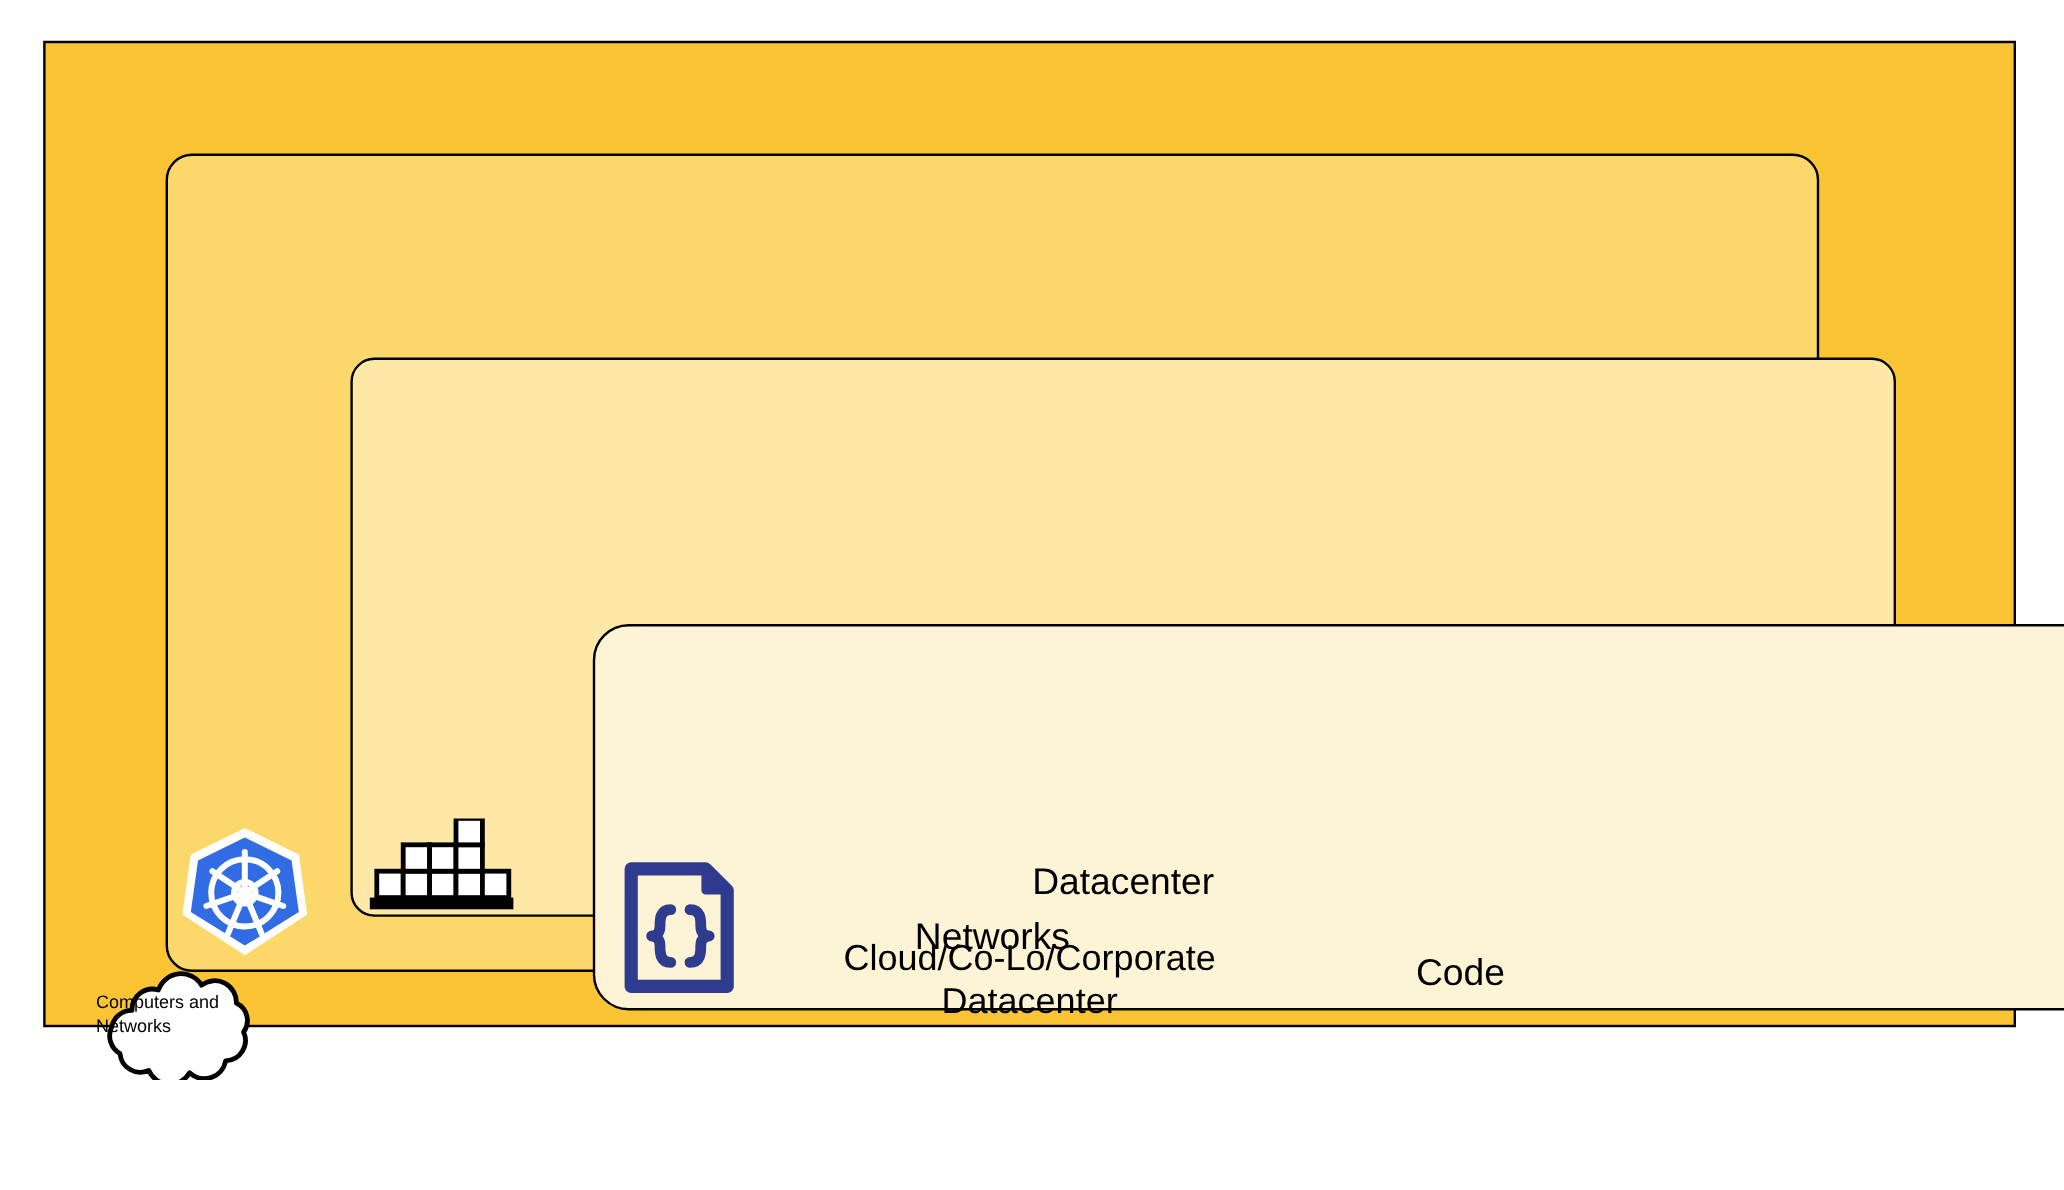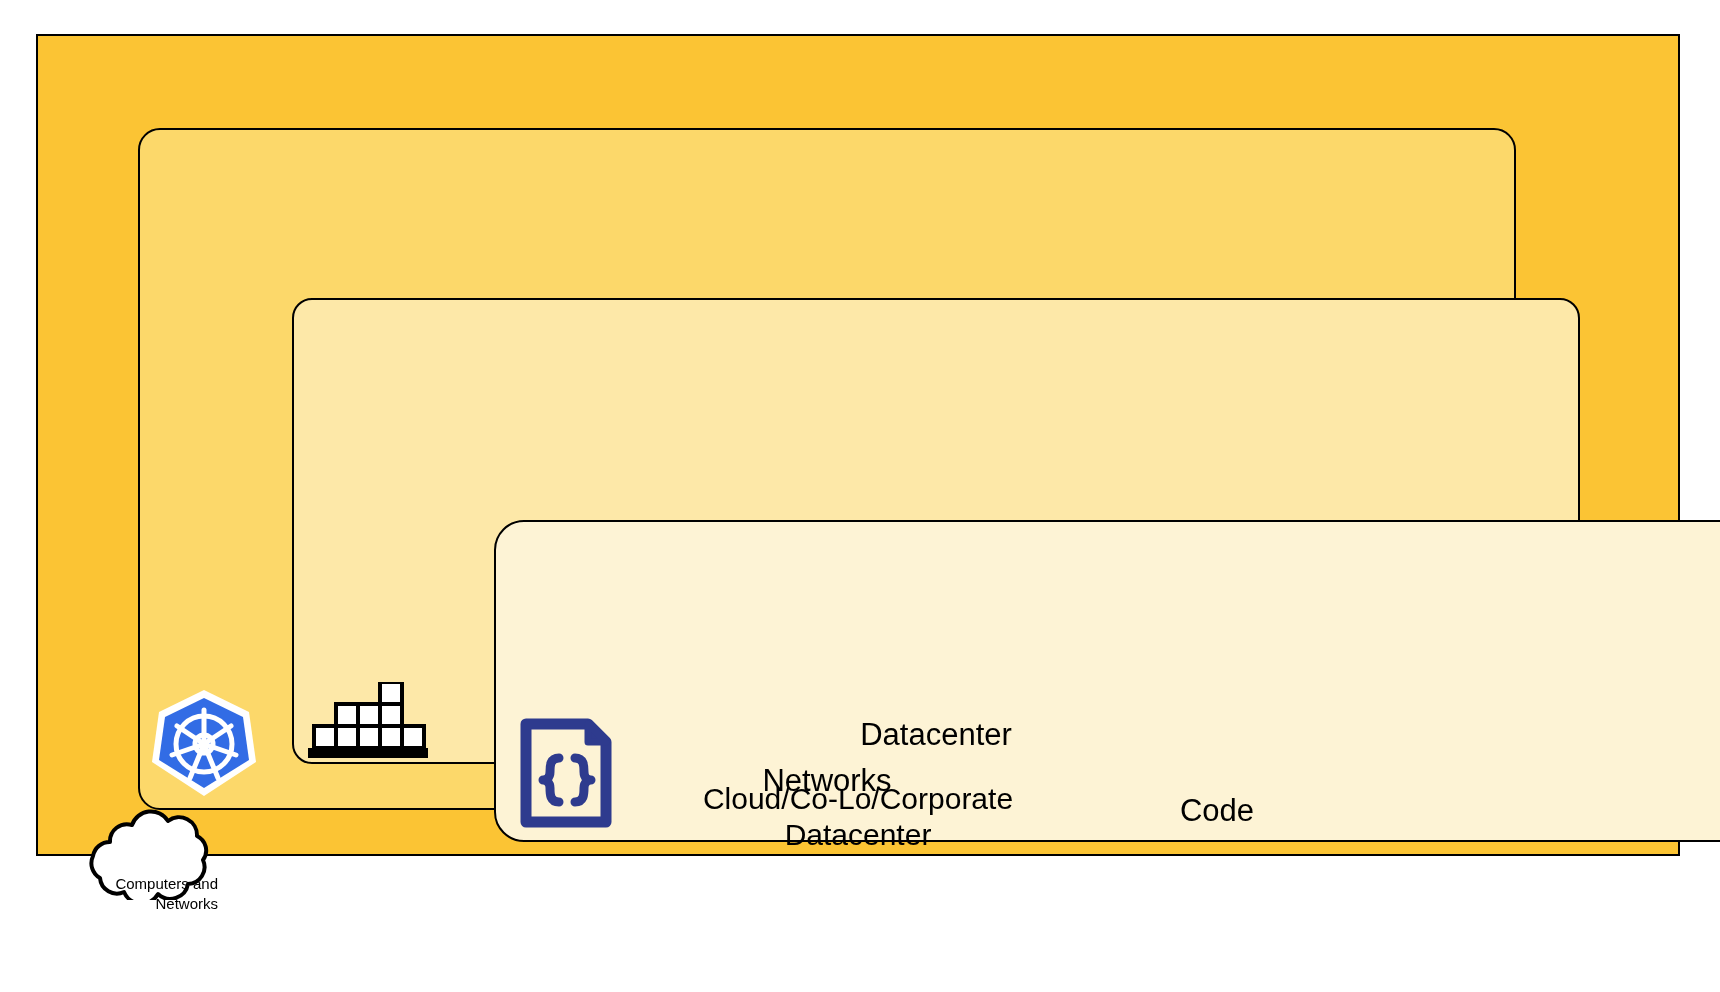--- a/index.html
+++ b/index.html
@@ -133,27 +133,26 @@
     left: 42px;
     top: 772px;
     width: 138px;
     height: 92px;
   }
   .cloud-text {
     position: absolute;
     left: 42px;
     top: 790px;
     width: 138px;
-    text-align: right;
+    text-align: left;
     font-size: 15px;
     color: #000000;
     line-height: 1.3;
     white-space: pre-line;
     pointer-events: none;
-    margin-top: 48px;
   }
 </style>
 </head>
 <body>
 
 <div class="canvas">
 
   <div class="layer-datacenter">
 
     <div class="layer-cluster">

